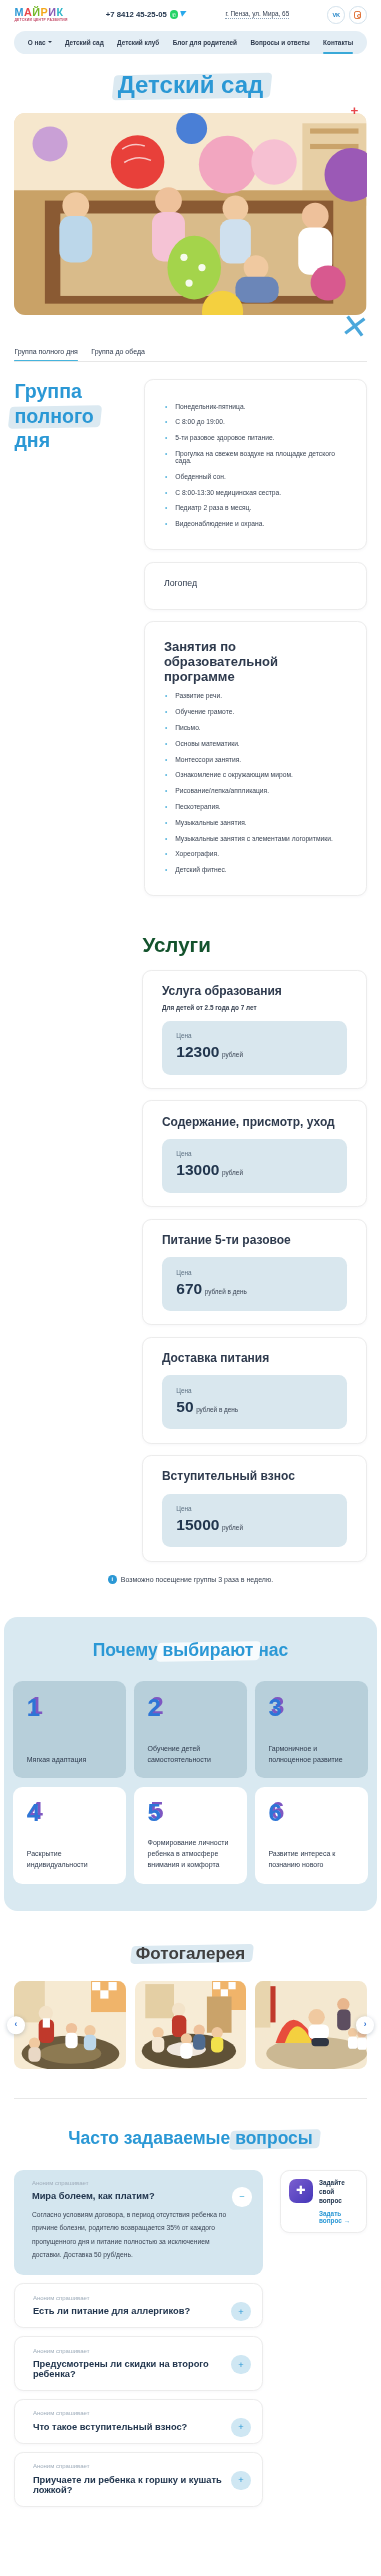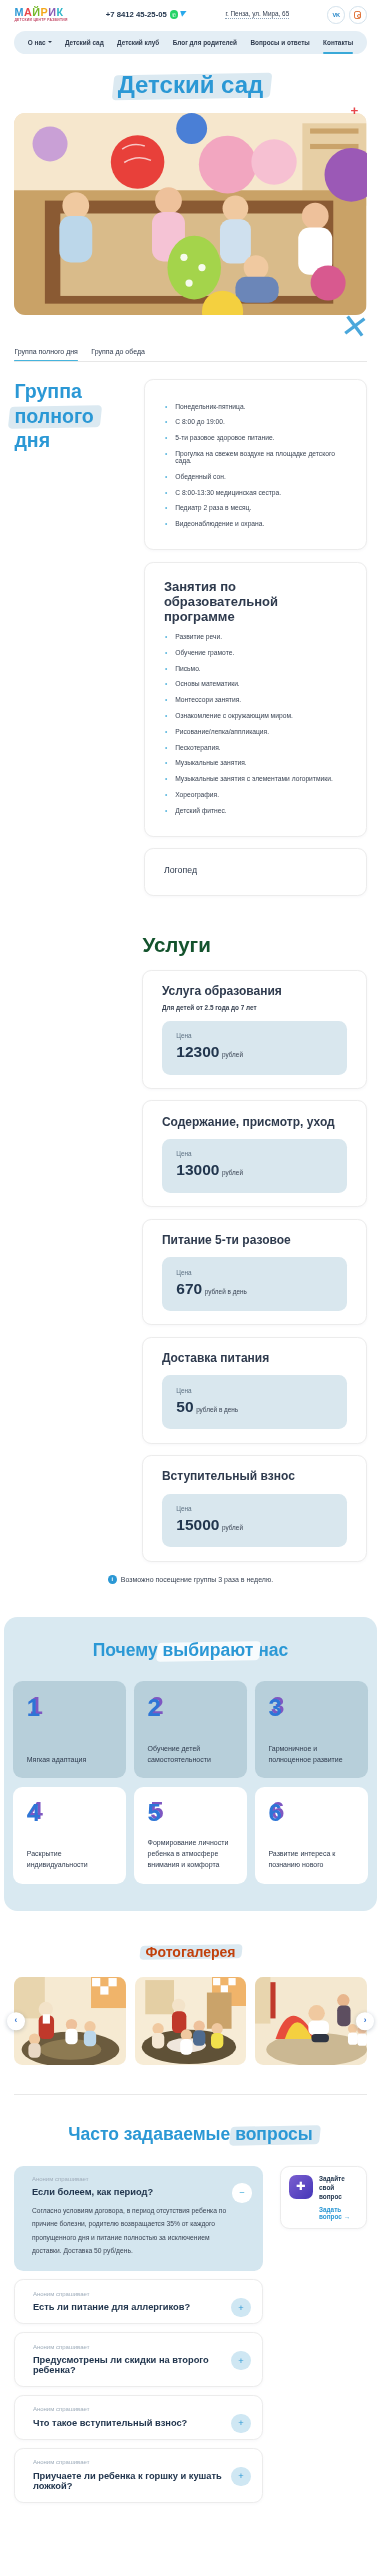--- a/index.html
+++ b/index.html
@@ -79,21 +79,21 @@
   .why { background:#d9e9f1; border-radius:13.4px; margin:33px 4.1px 0; padding:23px 9.3px 27px; }
   .why-title { text-align:center; font-size:17.5px; font-weight:bold; color:#2b98d5; margin-bottom:20.6px; }
   .why-grid { display:grid; grid-template-columns:repeat(3,1fr); gap:8.2px; }
   .why-card { border-radius:9.3px; padding:11.3px 13.4px 13.4px; min-height:97px; display:flex; flex-direction:column; }
   .why-card.teal { background:#b7cfda; }
   .why-card.white { background:#fff; }
   .why-num { font-size:24px; font-weight:bold; color:#2e75d6; text-shadow:2.6px -2.1px 0 #7e57c2; line-height:1; margin:3.1px 0 7.2px; }
   .why-text { margin-top:auto; font-size:7px; color:#2e3a4d; line-height:1.6; }
 
   
-  .gallery-title { text-align:center; font-size:14px; font-weight:bold; color:#c2410c; margin:33px 0 17.5px; }
+  .gallery-title { text-align:center; font-size:17px; font-weight:bold; color:#404040; margin:33px 0 17.5px; }
   .gallery { position:relative; margin:0 14.4px; }
   .gallery-row { display:flex; gap:8.2px; }
   .gphoto { flex:1; height:88px; border-radius:8.2px; overflow:hidden; cursor:pointer; }
   .gphoto svg { display:block; width:100%; height:100%; }
   .gal-btn { position:absolute; top:50%; transform:translateY(-50%); width:17.5px; height:17.5px; background:#fff; border-radius:50%; box-shadow:0 1px 4.1px rgba(30,60,90,.25); display:flex; align-items:center; justify-content:center; color:#2b6fd0; font-size:8.2px; font-weight:bold; cursor:pointer; }
   .gal-prev { left:-7.2px; } .gal-next { right:-7.2px; }
   .rule { border-bottom:0.5px solid #e8e8e8; margin:29px 14.4px; }
 
   
   .faq-title { text-align:center; font-size:17.5px; font-weight:bold; color:#2b98d5; margin:0 0 20.6px; }
@@ -221,38 +221,38 @@
           <li>Понедельник-пятница.</li>
           <li>С 8:00 до 19:00.</li>
           <li>5-ти разовое здоровое питание.</li>
           <li>Прогулка на свежем воздухе на площадке детского сада.</li>
           <li>Обеденный сон.</li>
           <li>С 8:00-13:30 медицинская сестра.</li>
           <li>Педиатр 2 раза в месяц.</li>
           <li>Видеонаблюдение и охрана.</li>
         </ul>
       </div>
+      <div class="card mini-card">Логопед</div>
       <div class="card">
         <div class="card-h2">Занятия по образовательной программе</div>
         <ul class="blist">
           <li>Развитие речи.</li>
           <li>Обучение грамоте.</li>
           <li>Письмо.</li>
           <li>Основы математики.</li>
           <li>Монтессори занятия.</li>
           <li>Ознакомление с окружающим миром.</li>
           <li>Рисование/лепка/аппликация.</li>
           <li>Пескотерапия.</li>
           <li>Музыкальные занятия.</li>
           <li>Музыкальные занятия с элементами логоритмики.</li>
           <li>Хореография.</li>
           <li>Детский фитнес.</li>
         </ul>
       </div>
-      <div class="card mini-card">Логопед</div>
     </div>
   </div>
 
   <div class="services">
     <div class="services-title">Услуги</div>
 
     <div class="card">
       <div class="svc-name">Услуга образования</div>
       <div class="svc-note">Для детей от 2.5 года до 7 лет</div>
       <div class="price-box">
@@ -405,21 +405,21 @@
 
 <div class="rule"></div>
 
 <div class="faq-title">
   <span>Часто задаваемые </span><span class="hl">вопросы</span>
 </div>
 <div class="faq-grid">
   <div>
     <div class="faq-card open">
       <div class="faq-asker">Аноним спрашивает</div>
-      <div class="faq-q">Если болеем, как период?</div>
+      <div class="faq-q">Мира болеем, как платим?</div>
       <div class="faq-toggle minus">−</div>
       <div class="faq-a">Согласно условиям договора, в период отсутствия ребенка по причине болезни, родителю возвращается 35% от каждого пропущенного дня и питание полностью за исключением доставки. Доставка 50 руб/день.</div>
     </div>
     <div class="faq-card closed">
       <div class="faq-asker">Аноним спрашивает</div>
       <div class="faq-q">Есть ли питание для аллергиков?</div>
       <div class="faq-toggle plus">+</div>
     </div>
     <div class="faq-card closed">
       <div class="faq-asker">Аноним спрашивает</div>

